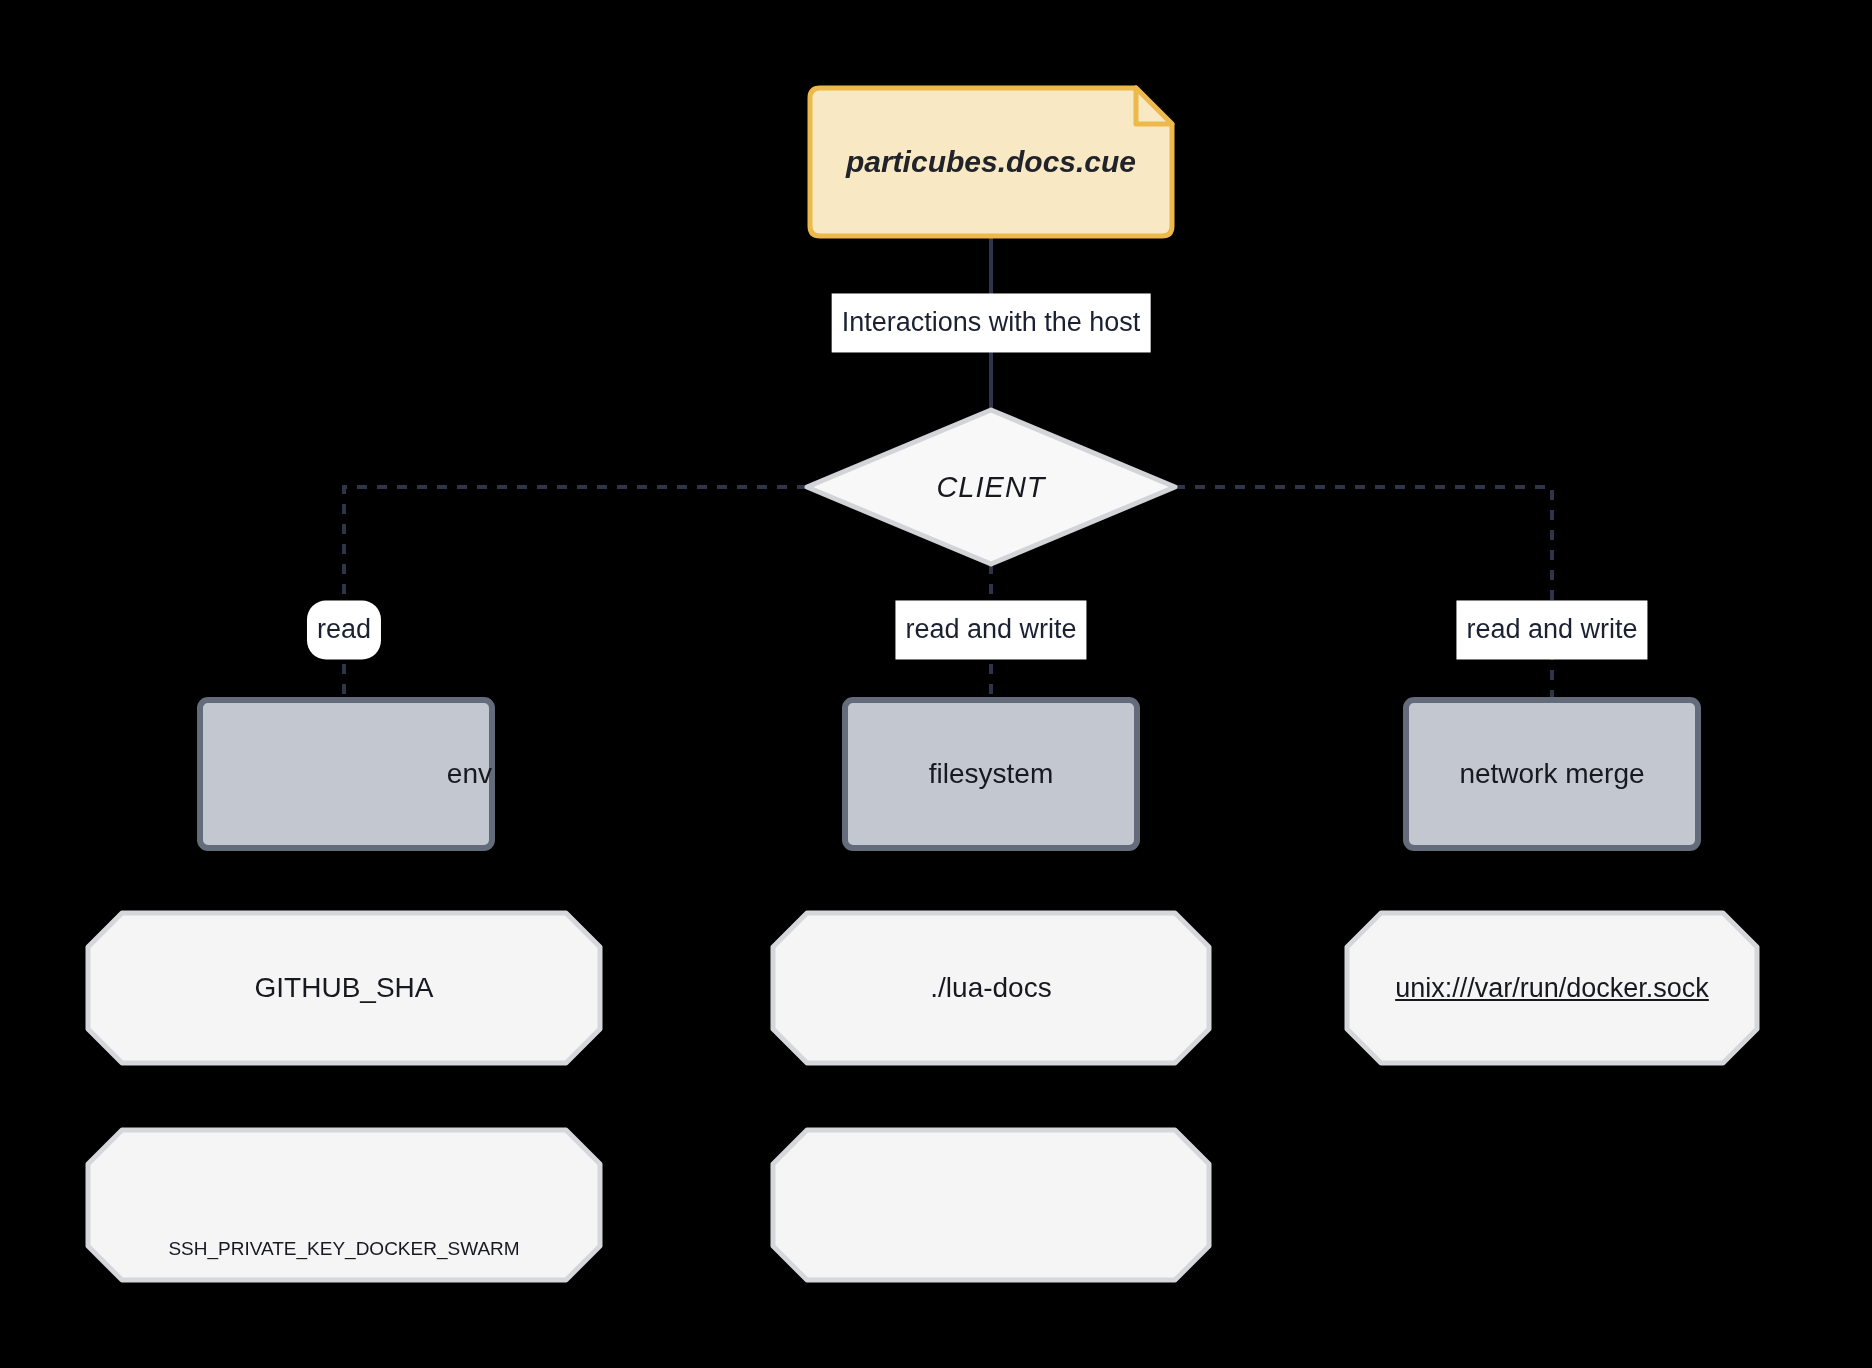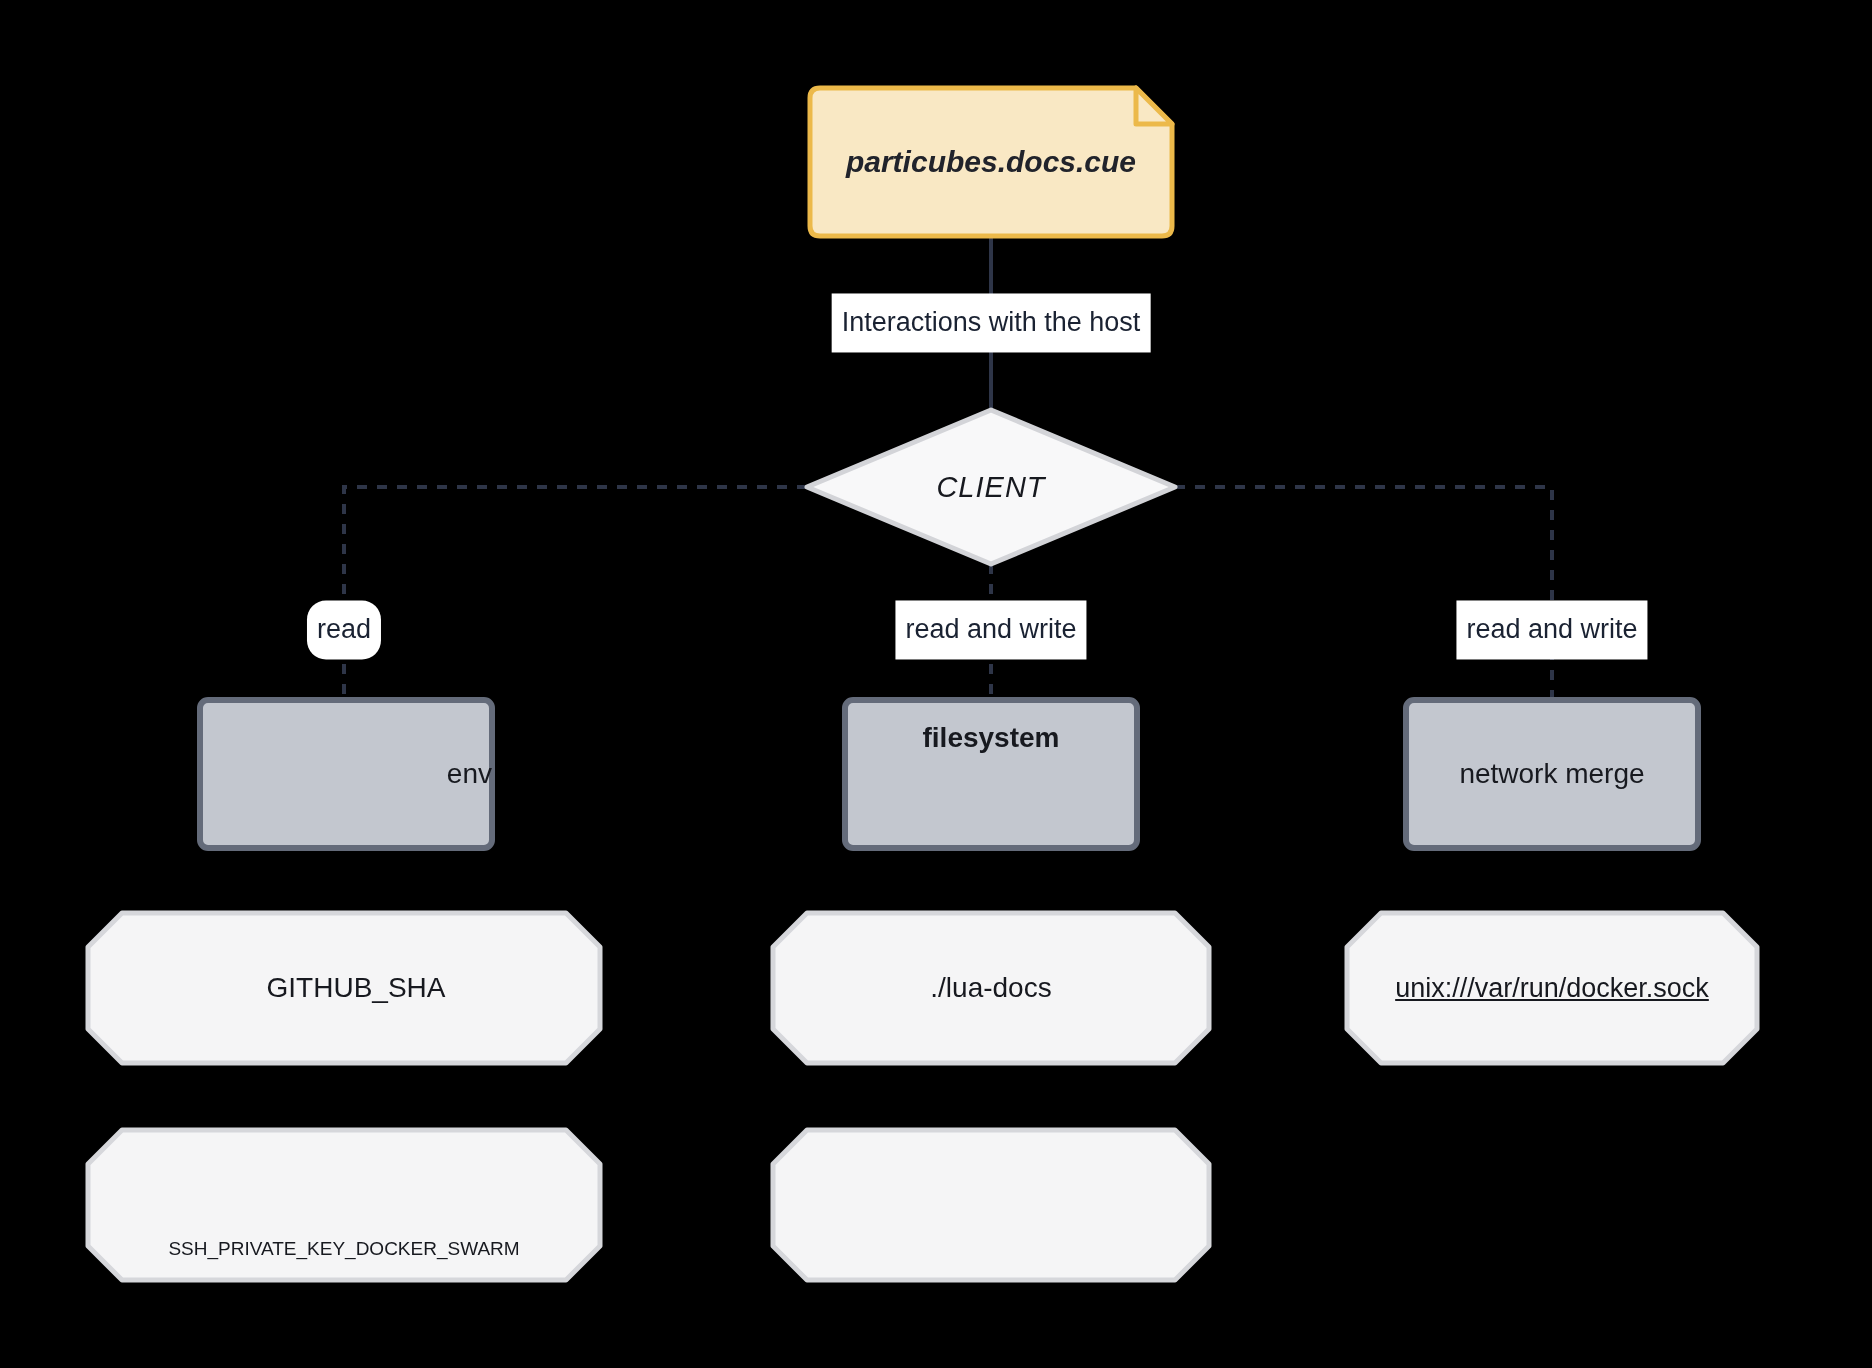--- a/index.html
+++ b/index.html
@@ -75,28 +75,28 @@
     <span>particubes.docs.cue</span>
   </div>
 
   <div class="node-label client-label" style="left:807px;top:410px;width:368px;height:154px;font-style:italic;">
     <span>CLIENT</span>
   </div>
 
   <div class="node-label" style="left:200px;top:700px;width:292px;height:148px;justify-content:flex-end;">
     <span>env</span>
   </div>
-  <div class="node-label" style="left:845px;top:664px;width:292px;height:148px;font-weight:bold;">
+  <div class="node-label" style="left:845px;top:700px;width:292px;height:148px;">
     <span>filesystem</span>
   </div>
   <div class="node-label" style="left:1406px;top:700px;width:292px;height:148px;">
     <span>network merge</span>
   </div>
 
-  <div class="node-label" style="left:100px;top:913px;width:512px;height:150px;justify-content:center;">
+  <div class="node-label" style="left:88px;top:913px;width:512px;height:150px;justify-content:center;">
     <span>GITHUB_SHA</span>
   </div>
   <div class="node-label" style="left:773px;top:913px;width:436px;height:150px;">
     <span>./lua-docs</span>
   </div>
   <div class="node-label" style="left:1347px;top:913px;width:410px;height:150px;font-size:27px;text-decoration:underline;">
     <span>unix:///var/run/docker.sock</span>
   </div>
   <div class="node-label" style="left:88px;top:1174px;width:512px;height:150px;font-size:19px;">
     <span>SSH_PRIVATE_KEY_DOCKER_SWARM</span>

